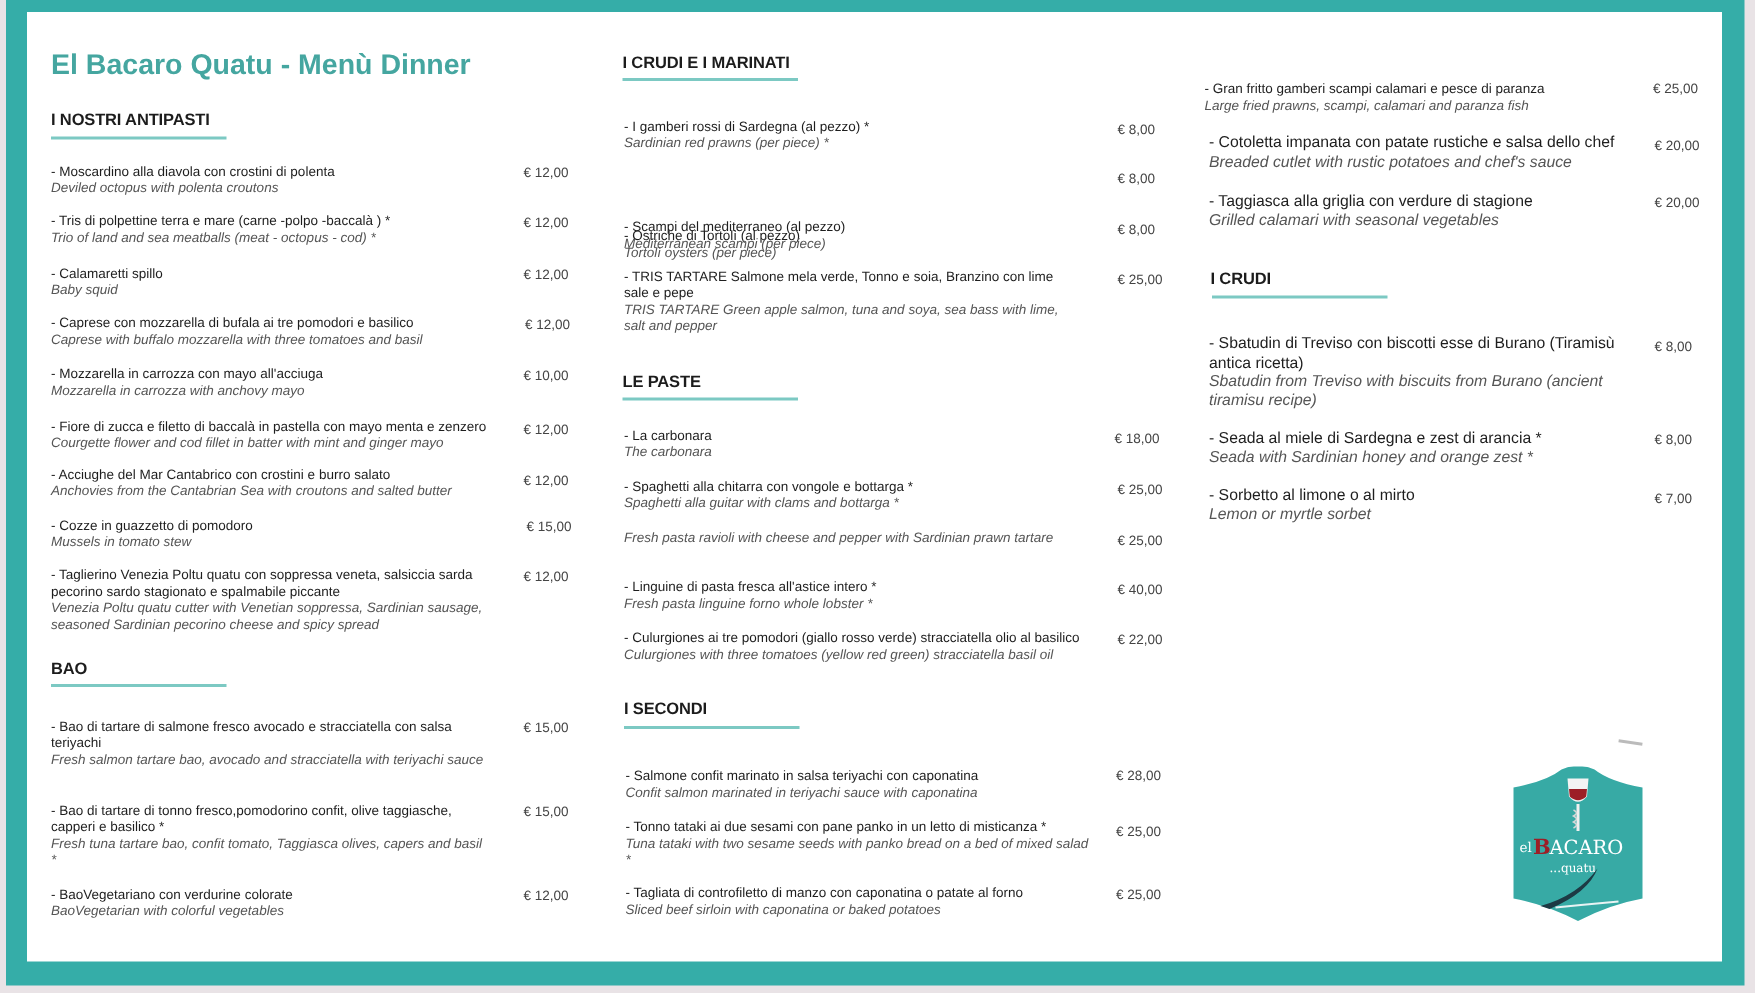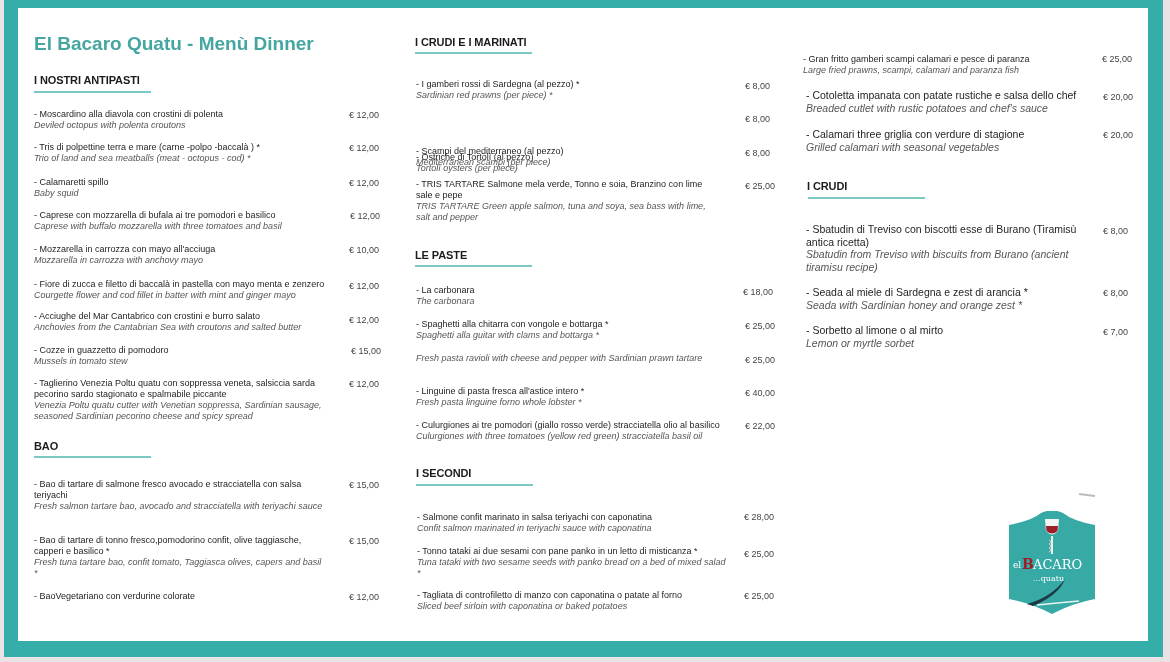--- a/index.html
+++ b/index.html
@@ -125,20 +125,21 @@
 <div class="price" style="left:349px;top:480px;">€ 15,00</div>
 
 <div class="item" style="left:34px;top:535px;width:290px;">
   <div class="name">- Bao di tartare di tonno fresco,pomodorino confit, olive taggiasche, capperi e basilico *</div>
   <div class="desc">Fresh tuna tartare bao, confit tomato, Taggiasca olives, capers and basil *</div>
 </div>
 <div class="price" style="left:349px;top:536px;">€ 15,00</div>
 
 <div class="item" style="left:34px;top:591px;width:300px;">
   <div class="name">- BaoVegetariano con verdurine colorate</div>
+  <div class="desc">BaoVegetarian with colorful vegetables</div>
 </div>
 <div class="price" style="left:349px;top:592px;">€ 12,00</div>
 
 <h2 class="section-head" style="left:415px;top:36px;">I CRUDI E I MARINATI</h2>
 <div class="section-line" style="left:415px;top:52px;"></div>
 
 <div class="item" style="left:416px;top:79px;width:310px;">
   <div class="name">- I gamberi rossi di Sardegna (al pezzo) *</div>
   <div class="desc">Sardinian red prawns (per piece) *</div>
 </div>
@@ -221,21 +222,21 @@
 </div>
 <div class="price" style="left:1102px;top:54px;">€ 25,00</div>
 
 <div class="item large" style="left:806px;top:89px;width:290px;">
   <div class="name" style="white-space:nowrap;">- Cotoletta impanata con patate rustiche e salsa dello chef</div>
   <div class="desc">Breaded cutlet with rustic potatoes and chef's sauce</div>
 </div>
 <div class="price" style="left:1103px;top:92px;">€ 20,00</div>
 
 <div class="item large" style="left:806px;top:128px;width:290px;">
-  <div class="name">- Calamari three griglia con verdure di stagione</div>
+  <div class="name">- Taggiasca alla griglia con verdure di stagione</div>
   <div class="desc">Grilled calamari with seasonal vegetables</div>
 </div>
 <div class="price" style="left:1103px;top:130px;">€ 20,00</div>
 
 <h2 class="section-head" style="left:807px;top:180px;">I CRUDI</h2>
 <div class="section-line" style="left:808px;top:197px;"></div>
 
 <div class="item large" style="left:806px;top:223px;width:280px;">
   <div class="name">- Sbatudin di Treviso con biscotti esse di Burano (Tiramisù antica ricetta)</div>
   <div class="desc">Sbatudin from Treviso with biscuits from Burano (ancient tiramisu recipe)</div>

